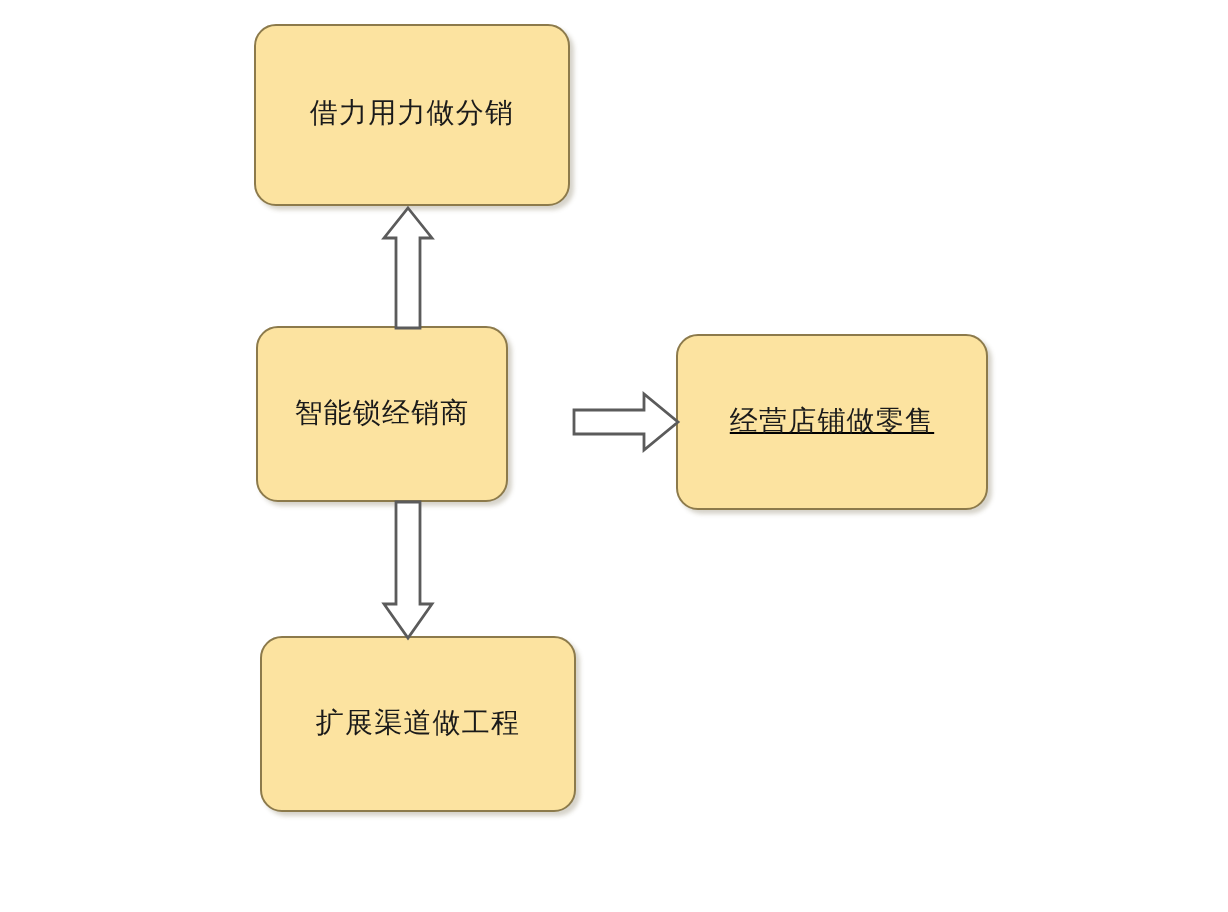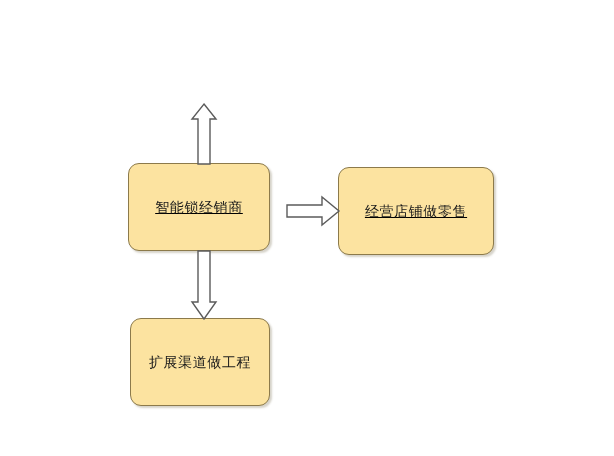--- a/index.html
+++ b/index.html
@@ -44,30 +44,33 @@
     stroke: #5b5b5b;
     stroke-width: 1.4;
     stroke-linejoin: miter;
   }
 </style>
 </head>
 <body>
 
 <div id="canvas">
 
+  <div class="node" id="node-top" style="left:127px; top:12px; width:158px; height:91px;">
+    <span class="node-label">借力用力做分销</span>
+  </div>
 
-  <div class="node" id="node-center" style="left:128px; top:163px; width:142px; height:88px;text-decoration:underline;">
+  <div class="node" id="node-center" style="left:128px; top:163px; width:126px; height:88px;">
     <span class="node-label">智能锁经销商</span>
   </div>
 
   <div class="node" id="node-right" style="left:338px; top:167px; width:156px; height:88px;text-decoration:underline;">
     <span class="node-label">经营店铺做零售</span>
   </div>
 
-  <div class="node" id="node-bottom" style="left:130px; top:318px; width:140px; height:88px;">
+  <div class="node" id="node-bottom" style="left:130px; top:318px; width:158px; height:88px;">
     <span class="node-label">扩展渠道做工程</span>
   </div>
 
   <svg class="arrow" id="arrow-up" style="left:190px; top:103px;" width="28" height="62" viewBox="0 0 28 62">
     <path d="M 14 1 L 26 16 L 20 16 L 20 61 L 8 61 L 8 16 L 2 16 Z"></path>
   </svg>
 
   <svg class="arrow" id="arrow-right" style="left:286px; top:194px;" width="54" height="34" viewBox="0 0 54 34">
     <path d="M 1 11 L 36 11 L 36 3 L 53 17 L 36 31 L 36 23 L 1 23 Z"></path>
   </svg>

